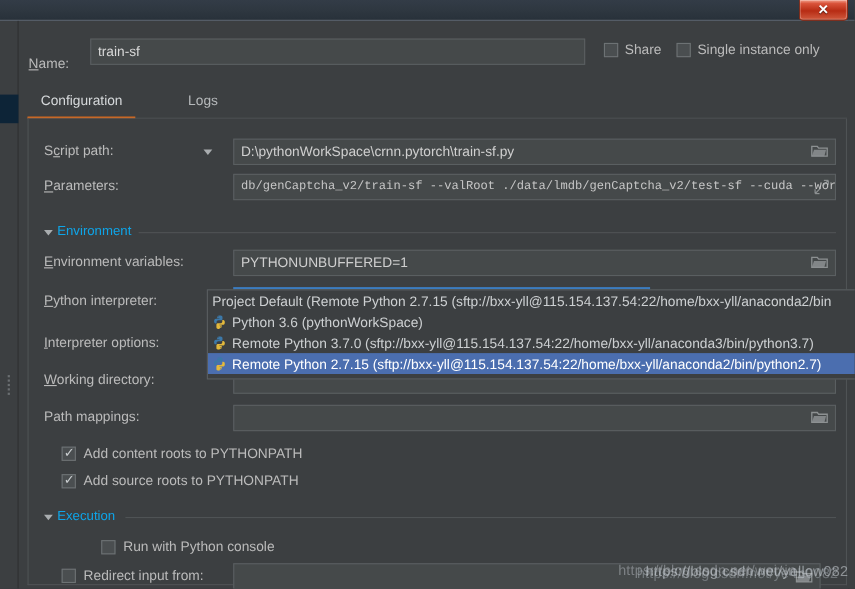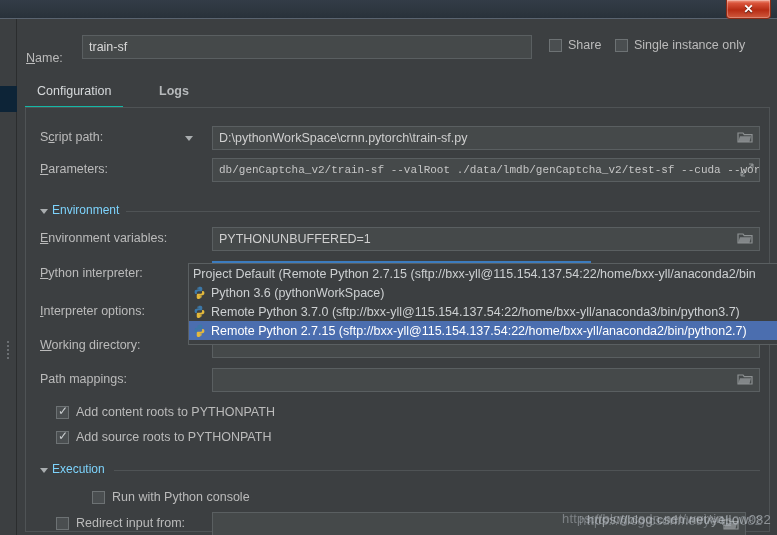--- a/index.html
+++ b/index.html
@@ -91,21 +91,21 @@
 
   
   .tabs {
     position: absolute; left: 8px; top: 60px; width: 745px; height: 29px;
   }
   .tab {
     position: absolute; top: 0; height: 29px;
     color: #b6b9bb; font-size: 12.5px;
     padding: 5px 12px 0 12px; cursor: pointer;
   }
-  .tab.active { color: #d6d9db; border-bottom: 2px solid #14b8a6; }
+  .tab.active { color: #d6d9db; border-bottom: 2px solid #f97316; }
   .tabs-rule {
     position: absolute; left: 8px; top: 88px; width: 745px; height: 1px;
     background: #4f5355;
   }
 
   
   .panel {
     position: absolute; left: 8px; top: 89px; width: 745px; height: 424px;
     border: 1px solid #4f5355; border-top: none;
     background: #3c3f41;
@@ -144,21 +144,21 @@
   .section { position: absolute; height: 14px; }
   .section .tri {
     position: absolute; left: 0; top: 4px;
     width: 0; height: 0;
     border-left: 4px solid transparent;
     border-right: 4px solid transparent;
     border-top: 5px solid #a9adaf;
   }
   .section .stitle {
     position: absolute; left: 12px; top: -2px;
-    color: #7dd3fc; font-size: 12px; white-space: nowrap;
+    color: #0ea5e9; font-size: 12px; white-space: nowrap;
   }
   .section .sline {
     position: absolute; top: 6px; height: 1px; background: #4f5355;
   }
 
   
   .combo {
     position: absolute;
     height: 26px;
     background: #3c3f41;
@@ -261,21 +261,21 @@
       </div>
 
       <div class="cb-group" style="left:598px;">
         <span class="cbox"></span>
         <span class="lbl">Single instance only</span>
       </div>
     </div>
 
     <div class="tabs">
       <div class="tab active" style="left:0;">Configuration</div>
-      <div class="tab" style="left:122px;font-weight:bold;">Logs</div>
+      <div class="tab" style="left:134px;">Logs</div>
     </div>
     <div class="tabs-rule"></div>
 
     <div class="panel">
 
       <div class="row" style="left:14px; top:18px; width:720px;">
         <div class="lbl">S<u>c</u><span>ript path:</span></div>
         <span class="caret" style="left:145px; top:10px;"></span>
         <div class="field" style="left:172px; top:0; width:548px;">D:\pythonWorkSpace\crnn.pytorch\train-sf.py</div>
         <svg class="fld-icon" style="left:697px; top:4px;" viewBox="0 0 16 14">

